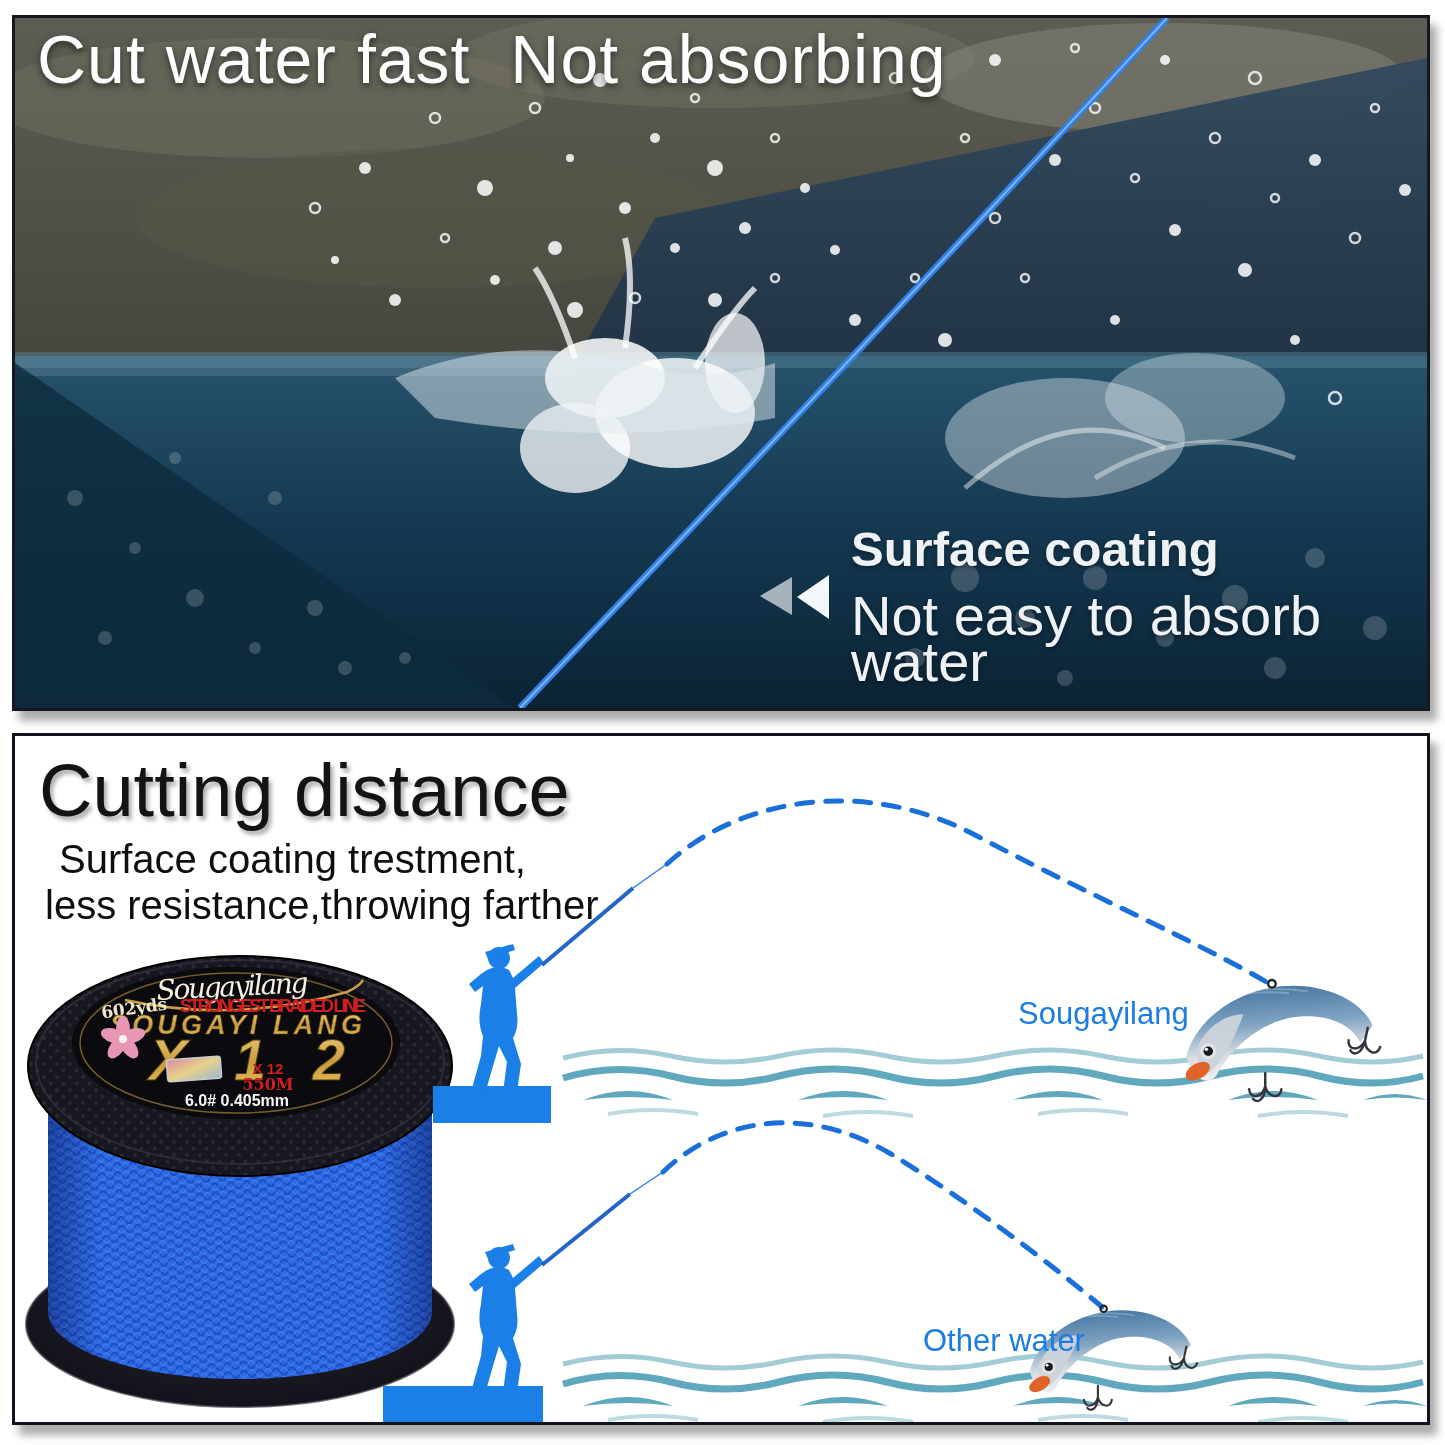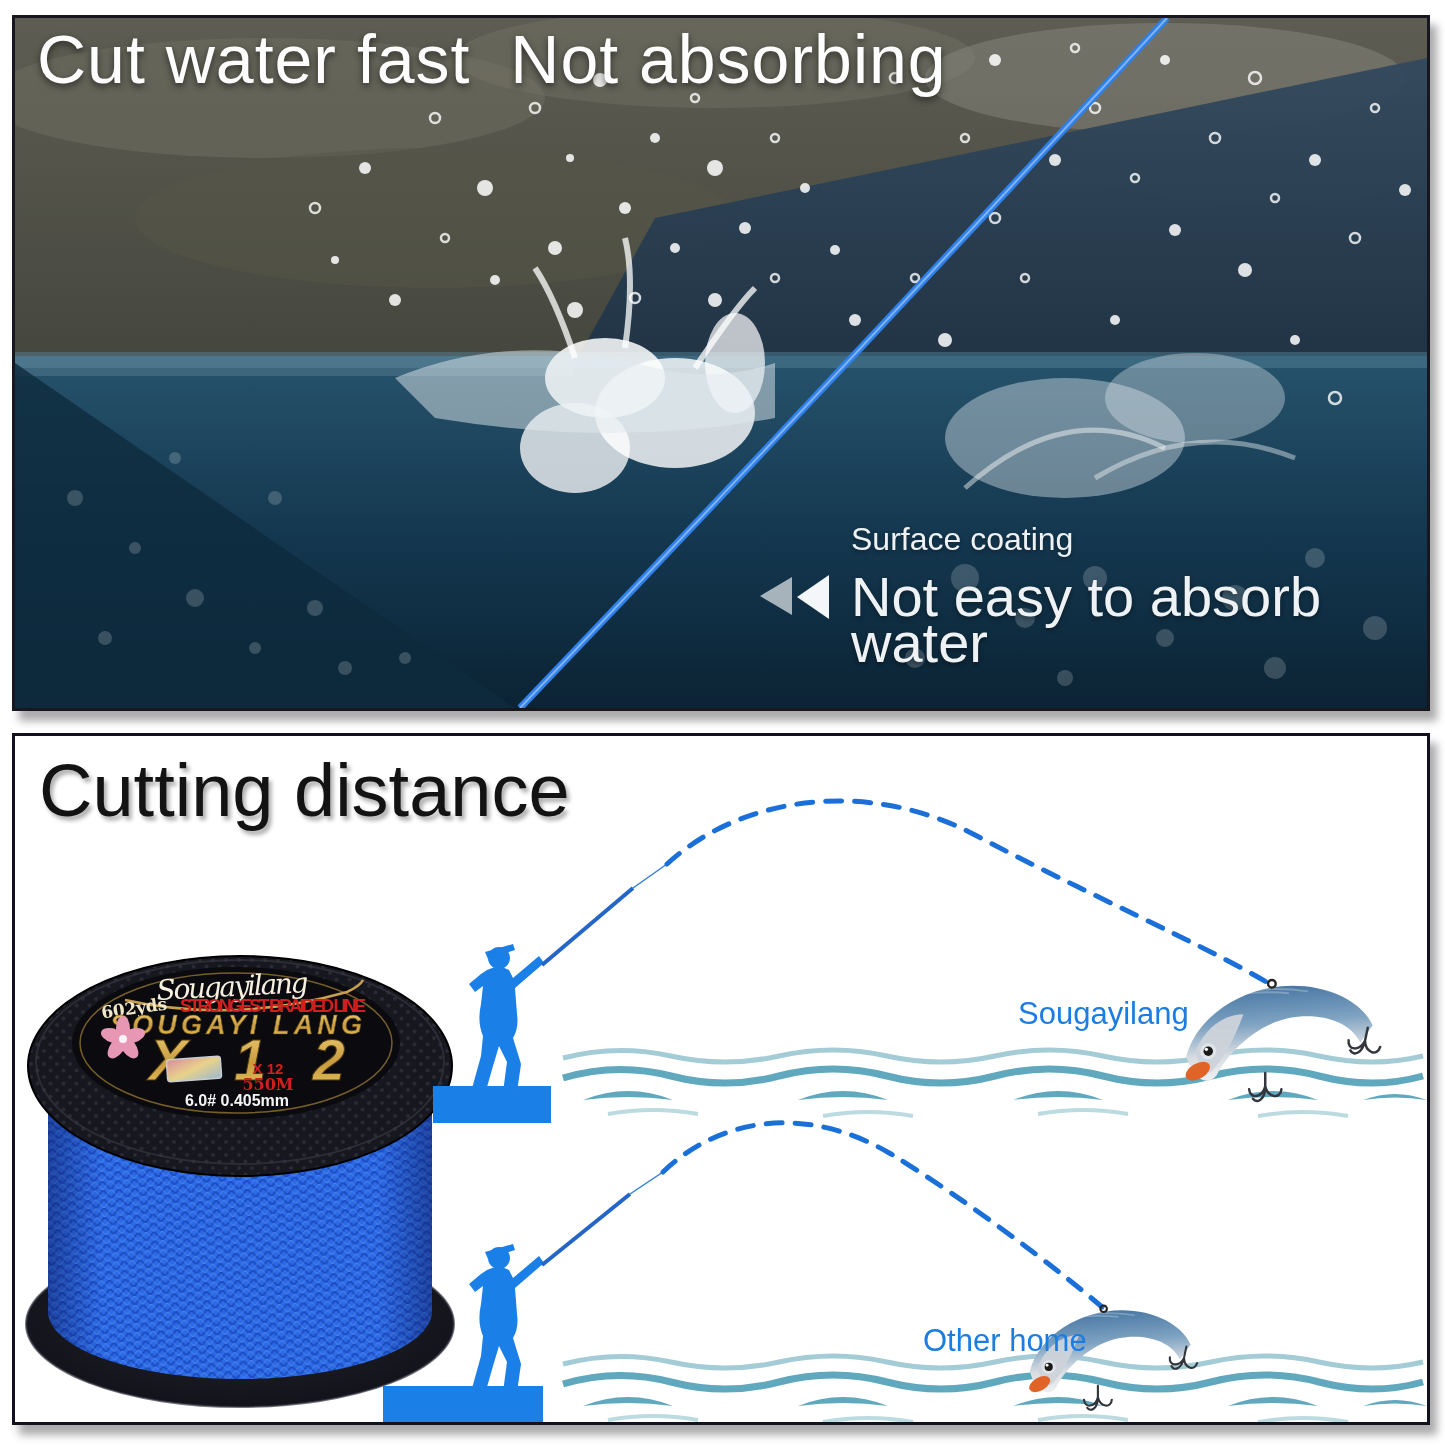--- a/index.html
+++ b/index.html
@@ -6,21 +6,21 @@
   body{width:1445px;height:1445px;position:relative;font-family:"Liberation Sans",sans-serif;overflow:hidden;}
   .panel{position:absolute;left:12px;box-sizing:content-box;background:#fff;
          box-shadow:7px 10px 8px rgba(70,70,70,.45);}
   #top-panel{top:15px;width:1412px;height:690px;border:3px solid #171720;}
   #bottom-panel{top:733px;width:1412px;height:686px;border:3px solid #12121e;}
   #top-panel svg,#bottom-panel svg{position:absolute;inset:0;display:block;}
   .hero-title{position:absolute;left:22px;top:2px;font-size:68px;color:#fdfdfd;
       letter-spacing:1px;white-space:pre;text-shadow:0 3px 7px rgba(0,0,0,.55);}
   .hero-caption{position:absolute;left:836px;top:503px;color:#eef2f5;
       text-shadow:0 2px 5px rgba(0,0,0,.4);}
-  .hero-caption .cap1{font-size:32px;margin-bottom:16px;}
+  .hero-caption .cap1{font-size:49px;margin-bottom:16px;font-weight:bold;}
   .hero-caption .cap2,.hero-caption .cap3{font-size:56px;line-height:46px;}
   .tri{position:absolute;width:0;height:0;border-style:solid;}
   .tri-gray{left:745px;top:559px;border-width:19px 32px 19px 0;
       border-color:transparent #a7b3bb transparent transparent;}
   .tri-white{left:782px;top:557px;border-width:22px 32px 22px 0;
       border-color:transparent #f4f7f9 transparent transparent;}
   .cast-title{position:absolute;left:24px;top:12px;font-size:74px;color:#131313;
       letter-spacing:0;text-shadow:3px 4px 4px rgba(0,0,0,.33);}
   .cast-sub{position:absolute;left:30px;top:100px;color:#0e0e0e;font-size:40px;line-height:46px;}
   .cast-sub .s1{padding-left:14px;}
@@ -297,15 +297,19 @@
 
     <use href="#angler" transform="translate(440,504)" fill="#1b7fe8"></use>
     <path d="M527,529 L615,458" stroke="#2465c8" stroke-width="4" fill="none"></path>
     <path d="M615,458 L648,436" stroke="#2f7fe0" stroke-width="1.5" fill="none"></path>
     <path d="M648,436 C702,384 788,366 876,418 C946,460 1044,534 1087,571" fill="none" stroke="#1a6fd8" stroke-width="5" stroke-dasharray="16 13" stroke-linecap="round"></path>
     <use href="#waves" transform="translate(548,612)"></use>
     <use href="#lure" transform="translate(1005,553) scale(0.82)"></use>
   </svg>
 
   <div class="cast-title">Cutting distance</div>
+  <div class="cast-sub">
+    <div class="s1">Surface coating trestment,</div>
+    <div class="s2">less resistance,throwing farther</div>
+  </div>
   <div class="cast-label" id="brand-cast-label">Sougayilang</div>
-  <div class="cast-label" id="other-cast-label">Other home</div>
+  <div class="cast-label" id="other-cast-label">Other water</div>
 </div>
 
 </body></html>

